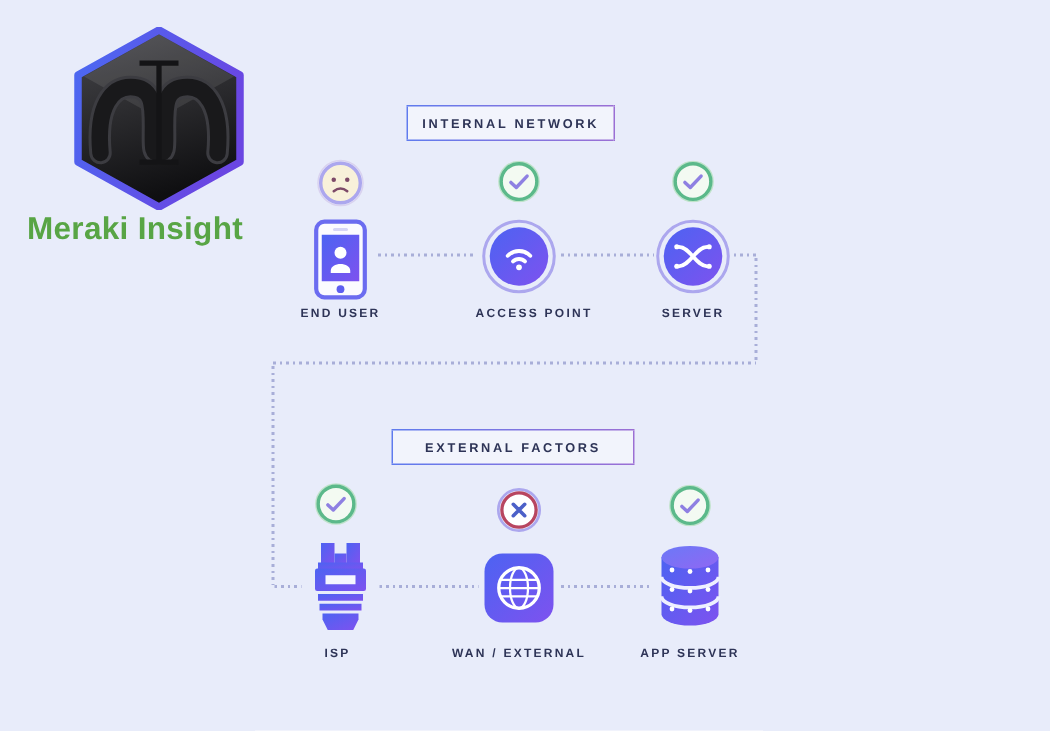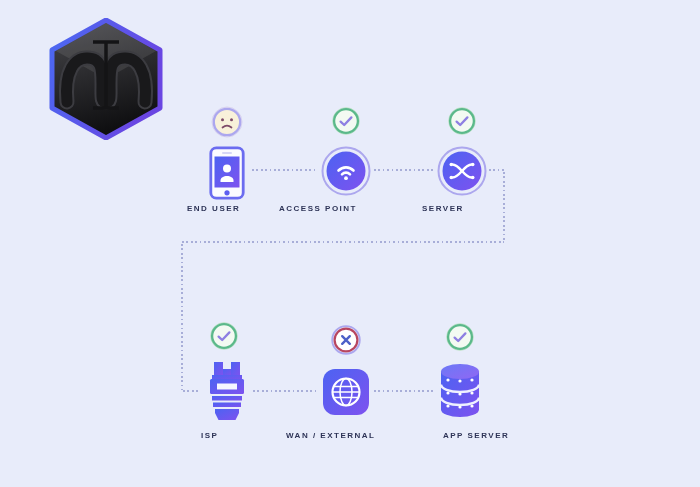--- a/index.html
+++ b/index.html
@@ -15,21 +15,21 @@
   .section-box{
     position:absolute;display:flex;align-items:center;justify-content:center;
     border:1.5px solid;border-image:linear-gradient(90deg,#5f7bee,#9b6fd4) 1;
     background:rgba(255,255,255,0.45);
   }
   .section-box span{
     font-size:8.5px;font-weight:700;letter-spacing:1.8px;color:var(--label);
   }
   .node-label{
     position:absolute;font-size:8px;font-weight:700;letter-spacing:1.5px;
-    color:var(--label);white-space:nowrap;
+    color:var(--label);text-align:center;white-space:nowrap;
   }
   .brand-title{
     position:absolute;left:18px;top:141px;width:170px;
     font-size:21px;font-weight:700;letter-spacing:0.2px;color:var(--brand-green);
   }
   .dot-h{position:absolute;height:2px;
     background-image:repeating-linear-gradient(90deg,var(--line) 0 1.7px,transparent 1.7px 4.4px);}
   .dot-v{position:absolute;width:2px;
     background-image:repeating-linear-gradient(180deg,var(--line) 0 1.7px,transparent 1.7px 4.4px);}
   svg{display:block;}
@@ -64,21 +64,28 @@
     <polygon points="59,2 113,32 113,90 59,120 5,90 5,32" fill="url(#gHexFill)" stroke="url(#gHexStroke)" stroke-width="5" stroke-linejoin="round"></polygon>
     <polygon points="59,5 109,33 59,61 9,33" fill="#ffffff" opacity="0.09"></polygon>
     <path d="M20,84 C17,52 28,40 40,40 C55,40 55,52 55,66 C55,80 54,84 59,84
              C64,84 63,80 63,66 C63,52 63,40 78,40 C90,40 101,52 98,84" fill="none" stroke="#3c3c41" stroke-width="15" stroke-linecap="round"></path>
     <path d="M20,84 C17,52 28,40 40,40 C55,40 55,52 55,66 C55,80 54,84 59,84
              C64,84 63,80 63,66 C63,52 63,40 78,40 C90,40 101,52 98,84" fill="none" stroke="#19191b" stroke-width="11" stroke-linecap="round"></path>
     <line x1="59" y1="24" x2="59" y2="90" stroke="#141416" stroke-width="3.5"></line>
     <line x1="46" y1="24" x2="72" y2="24" stroke="#141416" stroke-width="3.5"></line>
     <line x1="46" y1="90" x2="72" y2="90" stroke="#141416" stroke-width="3.5"></line>
   </svg>
-
+  <div class="brand-title">Meraki Insight</div>
+
+  <div class="section-box" style="left:271px;top:70px;width:137px;height:22px">
+    <span>INTERNAL NETWORK</span>
+  </div>
+  <div class="section-box" style="left:261px;top:286px;width:160px;height:22px">
+    <span>EXTERNAL FACTORS</span>
+  </div>
 
   <div class="dot-h" style="left:252px;top:169px;width:66px"></div>
   <div class="dot-h" style="left:374px;top:169px;width:62px"></div>
   <div class="dot-h" style="left:489px;top:169px;width:15px"></div>
   <div class="dot-v" style="left:503px;top:172px;height:69px"></div>
   <div class="dot-h" style="left:182px;top:241px;width:322px"></div>
   <div class="dot-v" style="left:181px;top:244px;height:146px"></div>
   <div class="dot-h" style="left:183px;top:390px;width:18px"></div>
   <div class="dot-h" style="left:253px;top:390px;width:66px"></div>
   <div class="dot-h" style="left:374px;top:390px;width:60px"></div>
@@ -125,21 +132,21 @@
     <circle cx="25" cy="25" r="19.5" fill="url(#gMain)"></circle>
     <path d="M15.5,18.5 C23,18.5 27,31.5 34.5,31.5" fill="none" stroke="#ffffff" stroke-width="2.5" stroke-linecap="round"></path>
     <path d="M15.5,31.5 C23,31.5 27,18.5 34.5,18.5" fill="none" stroke="#ffffff" stroke-width="2.5" stroke-linecap="round"></path>
     <circle cx="14.2" cy="18.5" r="1.7" fill="#ffffff"></circle>
     <circle cx="14.2" cy="31.5" r="1.7" fill="#ffffff"></circle>
     <circle cx="35.8" cy="18.5" r="1.7" fill="#ffffff"></circle>
     <circle cx="35.8" cy="31.5" r="1.7" fill="#ffffff"></circle>
   </svg>
 
   <div class="node-label" style="left:187px;top:204px;width:80px">END USER</div>
-  <div class="node-label" style="left:279px;top:204px;width:120px">ACCESS POINT</div>
+  <div class="node-label" style="left:296px;top:204px;width:120px">ACCESS POINT</div>
   <div class="node-label" style="left:422px;top:204px;width:80px">SERVER</div>
 
   <svg class="abs" style="left:210px;top:322px" width="28" height="28" viewBox="0 0 28 28">
     <circle cx="14" cy="14" r="13.4" fill="none" stroke="#bfe3c9" stroke-width="1"></circle>
     <circle cx="14" cy="14" r="11.9" fill="#f3faf2" stroke="var(--ok-green)" stroke-width="2.3"></circle>
     <path d="M8.6,14.6 L12.2,18 L19.4,10.4" fill="none" stroke="var(--check-purple)" stroke-width="2.3" stroke-linecap="round" stroke-linejoin="round"></path>
   </svg>
 
   <svg class="abs" style="left:331px;top:325px" width="30" height="30" viewBox="0 0 30 30">
     <circle cx="15" cy="15" r="13.8" fill="none" stroke="var(--ring-lavender)" stroke-width="1.8"></circle>
@@ -181,17 +188,17 @@
       <circle cx="23" cy="19" r="1.6" fill="#ffffff"></circle>
       <circle cx="35" cy="18" r="1.6" fill="#ffffff"></circle>
     <circle cx="11" cy="31" r="1.6" fill="#ffffff"></circle>
       <circle cx="23" cy="32" r="1.6" fill="#ffffff"></circle>
       <circle cx="35" cy="31" r="1.6" fill="#ffffff"></circle>
     <circle cx="11" cy="44" r="1.6" fill="#ffffff"></circle>
       <circle cx="23" cy="45" r="1.6" fill="#ffffff"></circle>
       <circle cx="35" cy="44" r="1.6" fill="#ffffff"></circle>
   </svg>
 
-  <div class="node-label" style="left:201px;top:431px;width:80px">ISP</div>
+  <div class="node-label" style="left:185px;top:431px;width:80px">ISP</div>
   <div class="node-label" style="left:286px;top:431px;width:120px">WAN / EXTERNAL</div>
-  <div class="node-label" style="left:443px;top:431px;width:80px">APP SERVER</div>
+  <div class="node-label" style="left:420px;top:431px;width:80px">APP SERVER</div>
 
 </div>
 
 </body></html>

